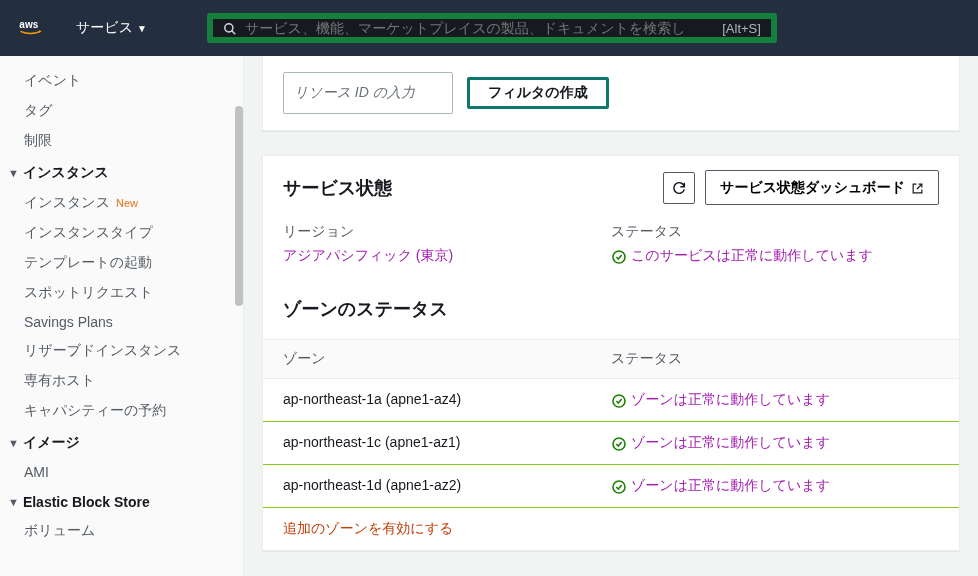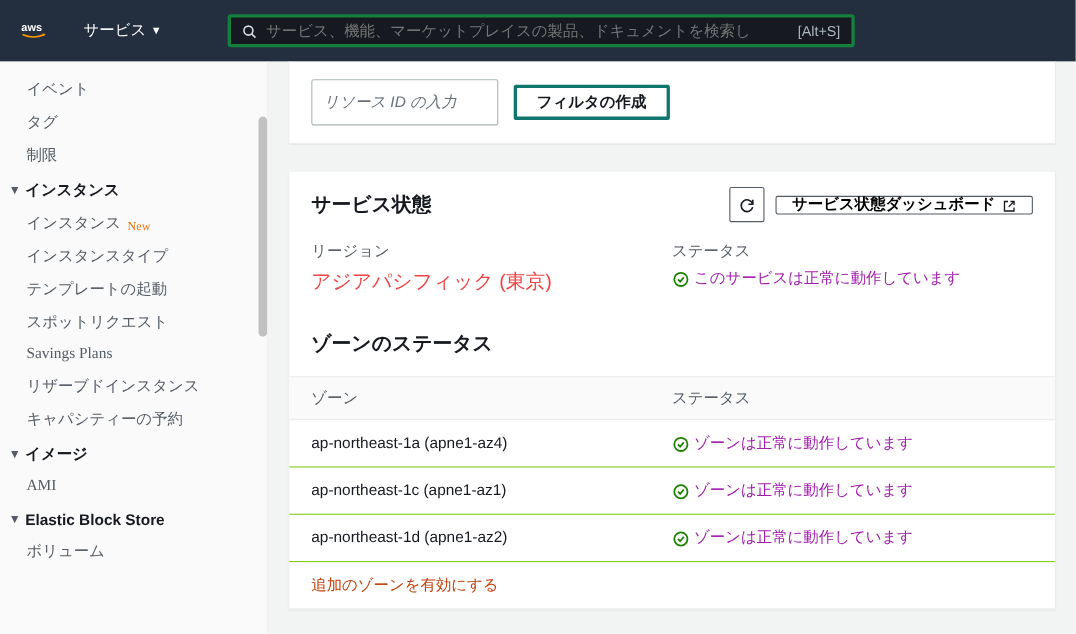--- a/index.html
+++ b/index.html
@@ -4,55 +4,55 @@
   <style>
     * { box-sizing: border-box; margin: 0; padding: 0; }
     body { font-family: "Helvetica Neue", Arial, sans-serif; font-size: 14px; color: #16191f; width: 978px; height: 576px; overflow: hidden; background: #fff; }
     
     
     .topbar { background: #232f3e; height: 56px; display: flex; align-items: center; padding: 0 16px; color: #fff; }
     .aws-logo { display: flex; align-items: center; margin-right: 20px; }
     .aws-logo svg { height: 20px; }
     .services-menu { color: #fff; cursor: pointer; display: flex; align-items: center; font-size: 14px; margin-right: 60px; }
     .services-menu .tri { font-size: 10px; margin-left: 4px; }
-    .search-wrap { flex: 1; display: flex; align-items: center; background: #16191f; border: 3px solid #15803d; border-radius: 3px; height: 30px; padding: 0 10px; max-width: 570px; }
+    .search-wrap { flex: 1; display: flex; align-items: center; background: #16191f; border: 6px solid #15803d; border-radius: 3px; height: 30px; padding: 0 10px; max-width: 570px; }
     .search-wrap .search-icon { color: #879196; margin-right: 8px; }
     .search-wrap input { background: transparent; border: none; color: #879196; font-size: 14px; flex: 1; outline: none; }
     .search-wrap .hint { color: #aab7b8; font-size: 13px; margin-left: 8px; }
     
     
     .main-wrap { display: flex; height: calc(576px - 40px); }
     .sidebar { width: 244px; background: #fafafa; border-right: 1px solid #eaeded; overflow-y: auto; padding-top: 10px; position: relative; }
     .sidebar::-webkit-scrollbar { width: 10px; }
     .sidebar-scroll-thumb { position: absolute; right: 0; top: 50px; width: 8px; height: 200px; background: #c1c1c1; border-radius: 4px; }
-    .sidebar-item { padding: 6px 20px; color: #545b64; cursor: pointer; display: flex; align-items: flex-end; font-family: Liberation Serif, serif; }
+    .sidebar-item { padding: 6px 20px; color: #545b64; cursor: pointer; display: flex; align-items: center; }
     .sidebar-section { padding: 8px 8px 6px 8px; font-weight: bold; color: #16191f; display: flex; align-items: center; cursor: pointer; }
     .sidebar-section .caret { font-size: 11px; color: #545b64; margin-right: 4px; }
     .sidebar-item.indent { padding-left: 24px; }
     .new-badge { color: #ec7211; font-size: 11px; margin-left: 6px; }
     
     .content { flex: 1; background: #f2f3f3; padding: 0 18px 18px 18px; overflow-y: auto; }
     
     .panel { background: #fff; border: 1px solid #eaeded; margin-top: 0; box-shadow: 0 1px 1px rgba(0,0,0,0.05); }
     .panel.first { margin-top: 0; padding: 16px 20px 16px 20px; border-top: none; }
     .panel.second { margin-top: 24px; }
     
     .filter-row { display: flex; gap: 14px; align-items: center; }
     .filter-input { border: 1px solid #aab7b8; height: 42px; padding: 0 10px; width: 170px; border-radius: 2px; color: #687078; font-size: 14px; font-style: italic; display: flex; align-items: center; }
     .filter-btn { border: 3px solid #0f766e; background: #fff; height: 32px; padding: 0 18px; font-weight: bold; color: #16191f; cursor: pointer; border-radius: 2px; font-size: 14px; }
     
     .panel-header { display: flex; align-items: center; padding: 14px 20px; }
     .panel-header h2 { font-size: 18px; font-weight: bold; flex: 1; }
     .refresh-btn { border: 1px solid #545b64; background: #fff; width: 32px; height: 32px; display: flex; align-items: center; justify-content: center; cursor: pointer; border-radius: 2px; margin-right: 10px; }
-    .dashboard-btn { border: 1px solid #545b64; background: #fff; height: 17px; padding: 0 14px; font-weight: bold; cursor: pointer; border-radius: 2px; display: flex; align-items: center; gap: 6px; font-size: 14px; }
+    .dashboard-btn { border: 1px solid #545b64; background: #fff; height: 35px; padding: 0 14px; font-weight: bold; cursor: pointer; border-radius: 2px; display: flex; align-items: center; gap: 6px; font-size: 14px; }
     
     .status-row { display: flex; padding: 4px 20px 18px 20px; }
     .status-col { flex: 1; }
     .status-label { color: #545b64; font-size: 14px; margin-bottom: 6px; }
-    .status-value { color: #ef4444; font-size: 18px; }
+    .status-value { color: #a21caf; font-size: 14px; }
     .status-ok { color: #a21caf; display: flex; align-items: center; gap: 4px; }
     .status-ok .check-icon { color: #1d8102; }
     
     .zone-section-title { font-size: 18px; font-weight: bold; padding: 14px 20px 18px 20px; }
     .zone-table-header { display: flex; padding: 10px 20px; background: #fafafa; border-top: 1px solid #eaeded; border-bottom: 1px solid #eaeded; font-weight: 500; color: #545b64; }
     .zone-row { display: flex; padding: 12px 20px; border-bottom: 1px solid #84cc16; }
     .zone-row:last-of-type { border-bottom: none; }
     .zone-name-col { flex: 1; }
     .zone-status-col { flex: 1; }
     .zone-footer { padding: 12px 20px; }
@@ -114,20 +114,23 @@
         <span>テンプレートの起動</span>
       </div>
     <div class="sidebar-item indent">
         <span>スポットリクエスト</span>
       </div>
     <div class="sidebar-item indent">
         <span>Savings Plans</span>
       </div>
     <div class="sidebar-item indent">
         <span>リザーブドインスタンス</span>
+      </div>
+    <div class="sidebar-item indent">
+        <span>専有ホスト</span>
       </div>
     <div class="sidebar-item indent">
         <span>キャパシティーの予約</span>
       </div>
 
     <div class="sidebar-section">
       <span class="caret">▼</span>
       <span>イメージ</span>
     </div>
     <div class="sidebar-item indent">

